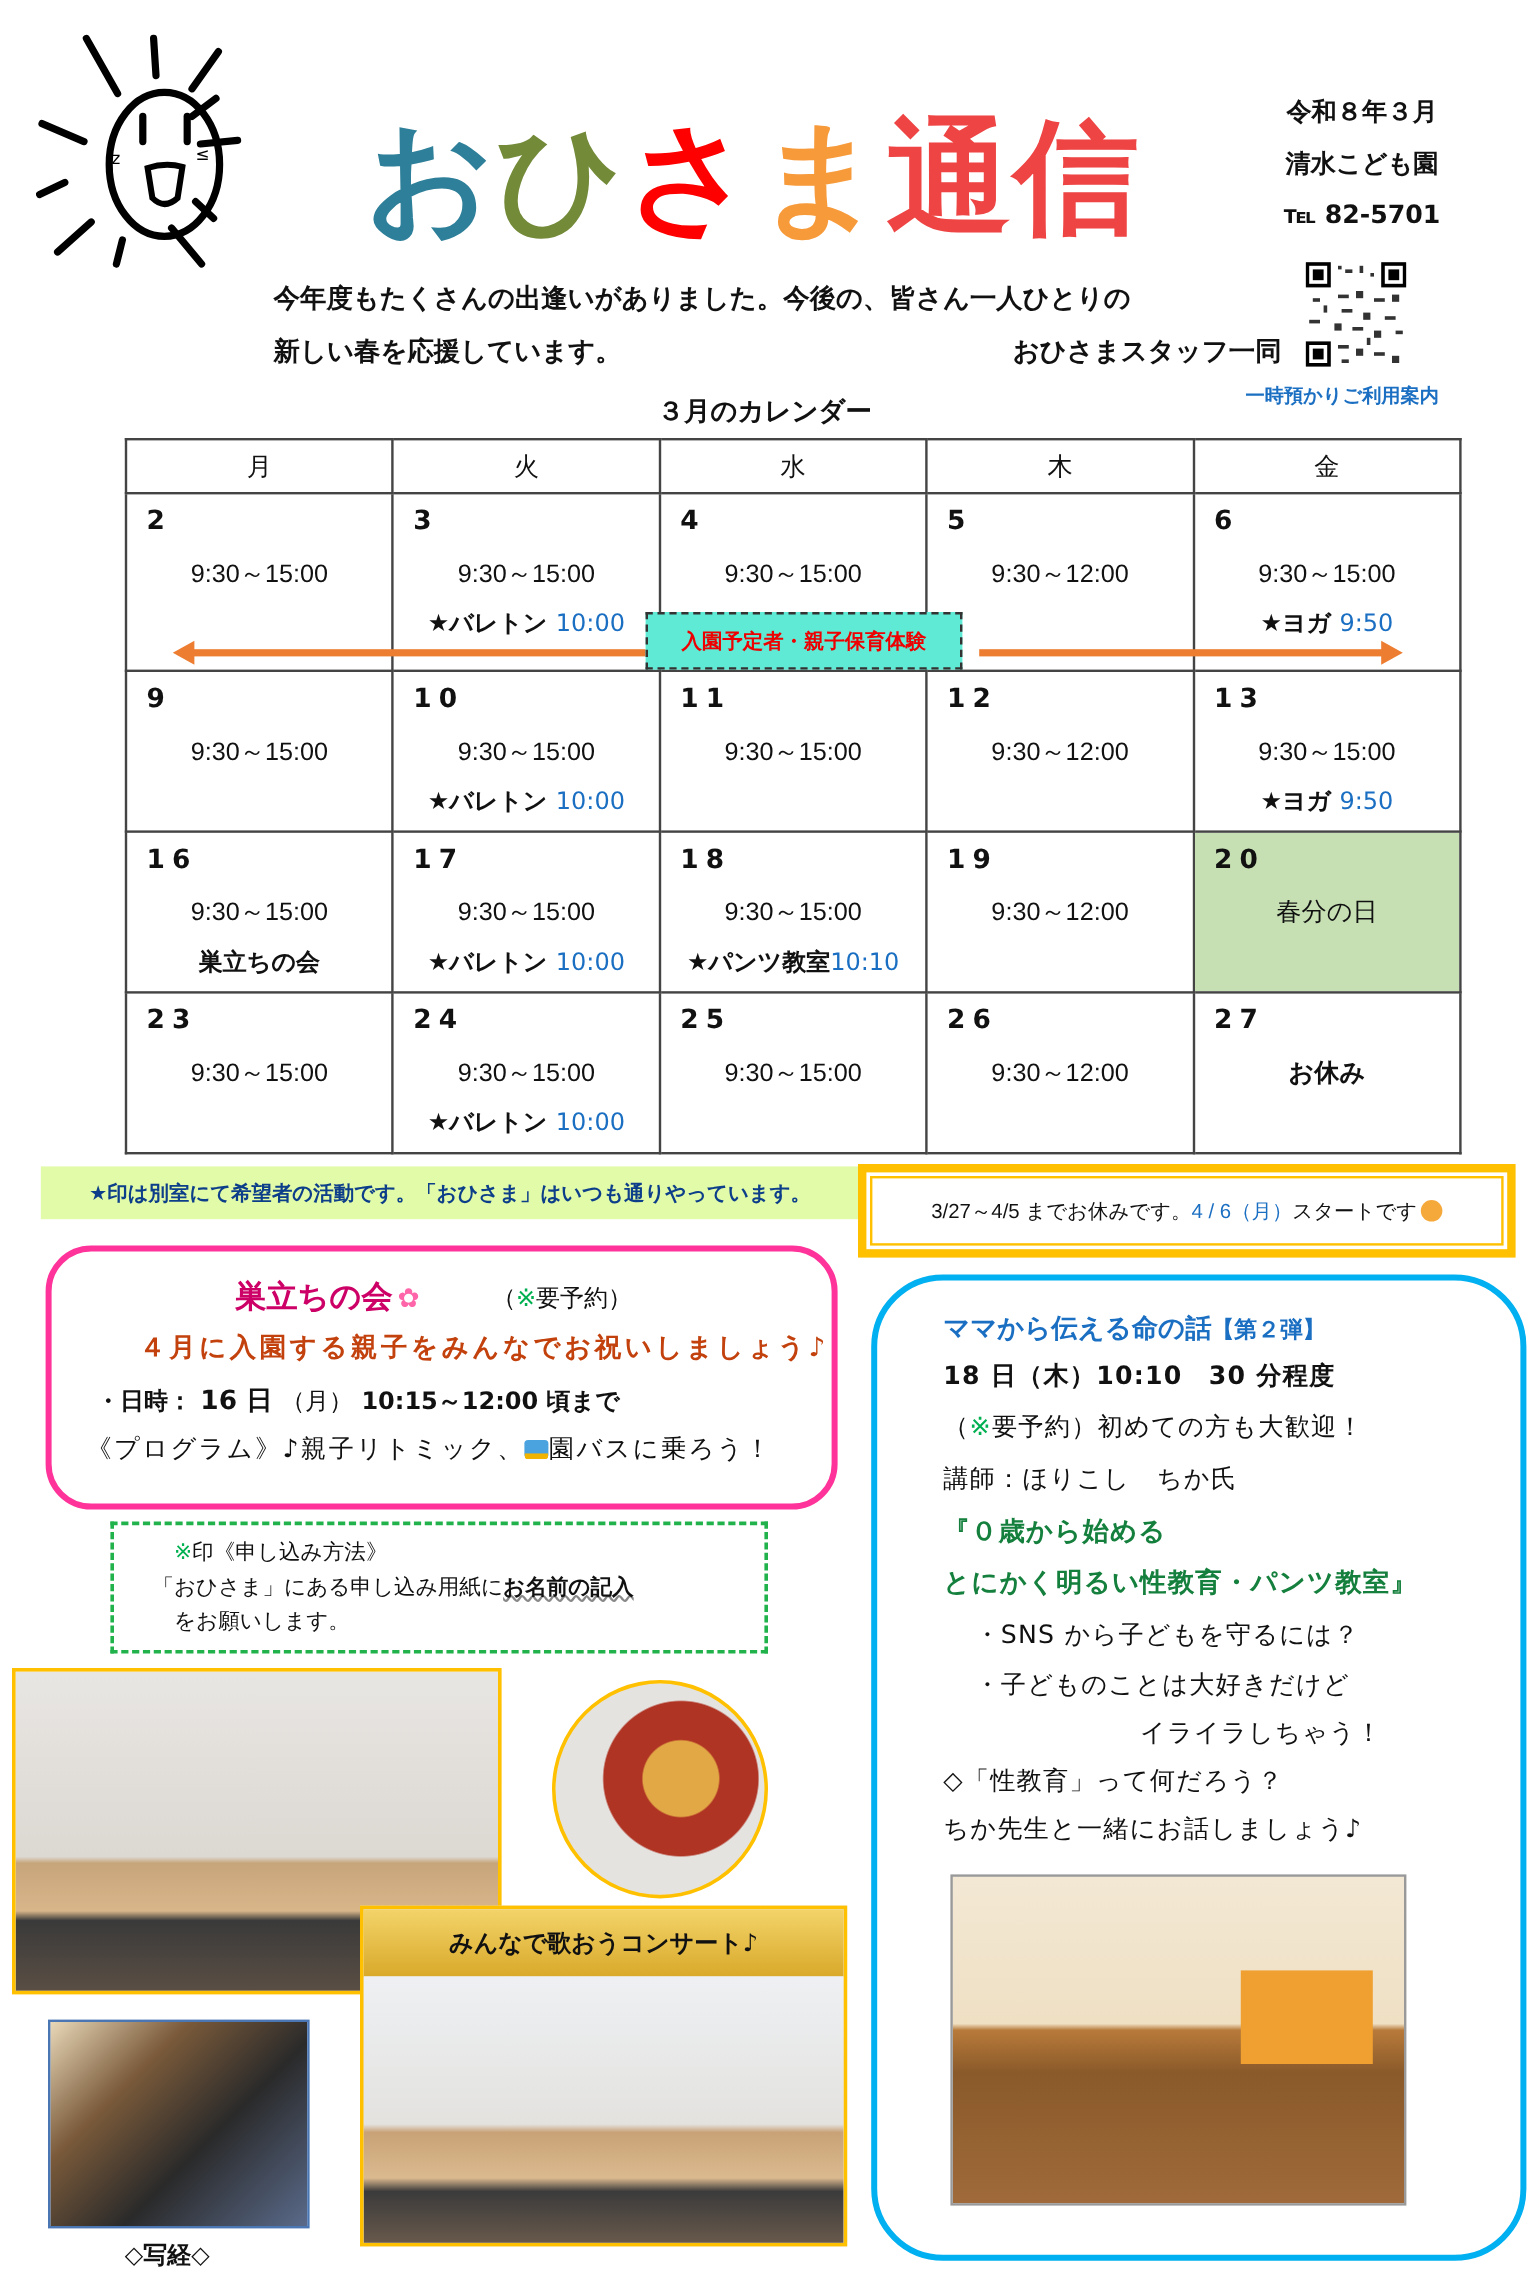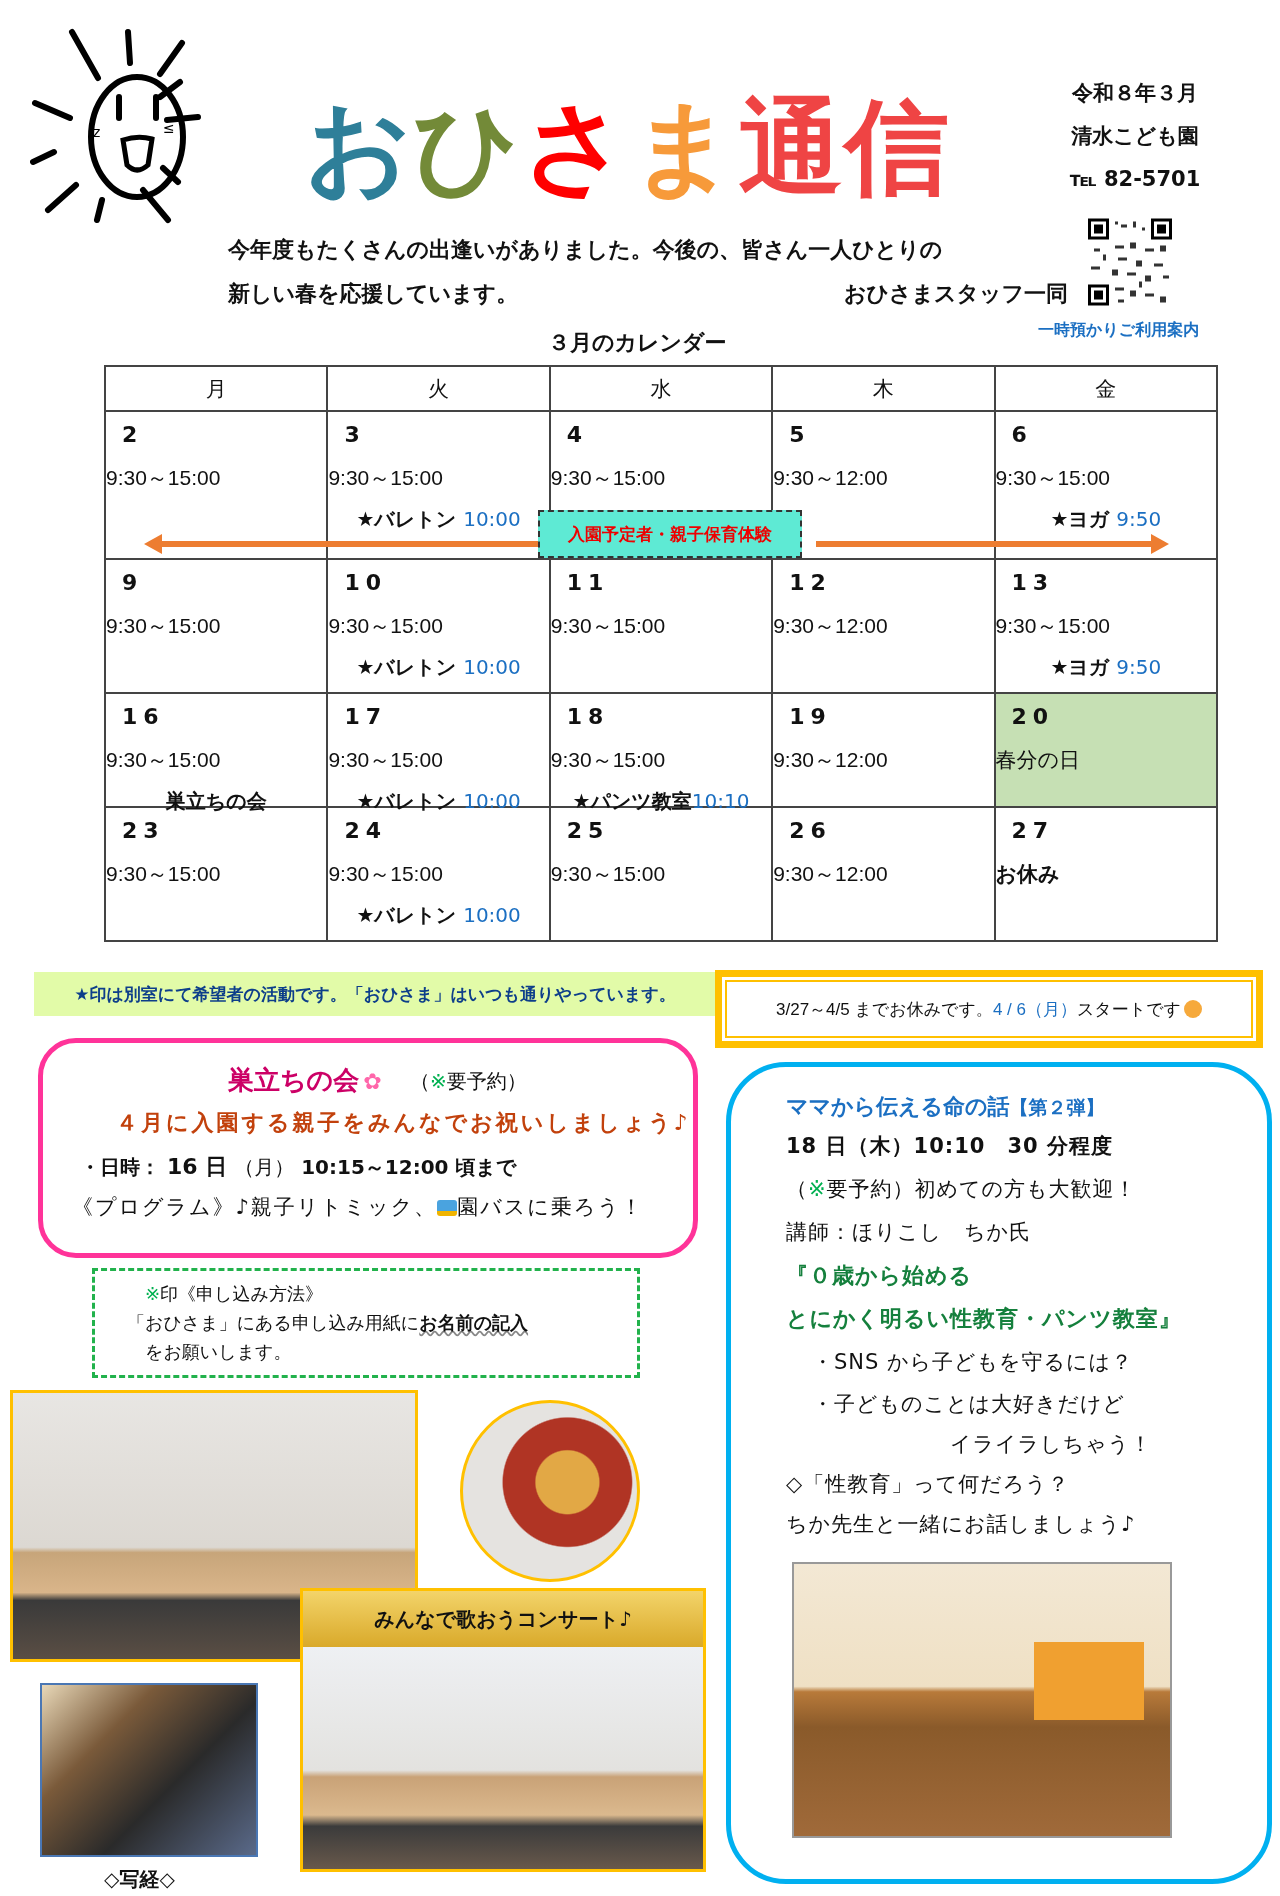--- a/index.html
+++ b/index.html
@@ -18,45 +18,45 @@
   .qr-caption { left: 1038px; top: 320px; font-size: 16px; font-weight: bold; color: #1b6fc2; white-space: nowrap; }
   .cal-title { left: 548px; top: 328px; font-size: 22px; font-weight: bold; }
 
   
   .cal { left: 104px; top: 365px; width: 1114px; border-collapse: collapse; table-layout: fixed; }
   .cal th, .cal td { border: 2px solid #444; }
   .cal th { height: 45px; font-size: 21px; font-weight: normal; text-align: center; }
   .cal td { height: 135px; vertical-align: top; position: relative; padding: 0; }
   .cal .r1 td { height: 148px; }
   .cal .r2 td { height: 134px; }
-  .cal .r3 td { height: 114px; }
+  .cal .r3 td { height: 134px; }
   .cal .r4 td { height: 134px; }
   .cell-day { position: absolute; left: 16px; top: 10px; font-size: 22px; font-weight: bold; letter-spacing: 6px; }
-  .cell-hours { position: absolute; left: 0; right: 0; top: 52px; font-size: 21px; font-family: "Liberation Sans", sans-serif; }
+  .cell-hours { position: absolute; left: 0; right: 0; top: 52px; text-align: center; font-size: 21px; font-family: "Liberation Sans", sans-serif; }
   .cell-event { position: absolute; left: 0; right: 0; top: 94px; text-align: center; font-size: 20px; font-weight: bold; white-space: nowrap; }
   .cell-event .time { color: #1b6fc2; font-weight: normal; }
   .holiday { background: #c6e0b4; }
   .holiday .cell-hours { font-weight: normal; }
 
   .trial-box { left: 538px; top: 510px; width: 264px; height: 48px; border: 2px dashed #333; background: #5eead4; color: #e00; font-size: 17px; font-weight: bold; display: flex; align-items: center; justify-content: center; }
   .arrow-left { left: 160px; top: 541px; width: 378px; height: 6px; background: #ed7d31; }
   .arrow-left::before { content: ""; position: absolute; left: -16px; top: -7px; border-right: 18px solid #ed7d31; border-top: 10px solid transparent; border-bottom: 10px solid transparent; }
   .arrow-right { left: 816px; top: 541px; width: 337px; height: 6px; background: #ed7d31; }
   .arrow-right::after { content: ""; position: absolute; right: -16px; top: -7px; border-left: 18px solid #ed7d31; border-top: 10px solid transparent; border-bottom: 10px solid transparent; }
 
   
   .note-green { left: 34px; top: 972px; width: 682px; height: 44px; background: #e2fba8; color: #0d3e8a; font-size: 17px; font-weight: bold; display: flex; align-items: center; justify-content: center; }
   .note-gold { left: 715px; top: 970px; width: 548px; height: 78px; border: 7px solid #ffc000; padding: 3px; }
   .note-gold .inner { width: 100%; height: 100%; border: 2px solid #ffc000; display: flex; align-items: center; justify-content: center; font-size: 17px; font-family: "Liberation Sans", sans-serif; }
   .note-gold .blue { color: #1b6fc2; }
   .smile { display: inline-block; width: 18px; height: 18px; border-radius: 50%; background: #f6a93b; vertical-align: -3px; margin-left: 3px; }
 
   
   .pink-box { left: 38px; top: 1038px; width: 660px; height: 220px; border: 5px solid #ff3399; border-radius: 38px; }
-  .pink-title { left: 196px; top: 1063px; font-size: 26px; font-weight: bold; color: #cc0066; white-space: nowrap; margin-left: 32px; }
+  .pink-title { left: 196px; top: 1063px; font-size: 26px; font-weight: bold; color: #cc0066; white-space: nowrap; }
   .flower { display: inline-block; color: #ff66aa; font-size: 22px; margin-left: 4px; }
   .pink-req { left: 410px; top: 1068px; font-size: 20px; }
   .green-mark { color: #00b050; }
   .pink-sub { left: 116px; top: 1108px; font-size: 22px; font-weight: bold; color: #c2410c; letter-spacing: 3px; white-space: nowrap; }
   .pink-date { left: 80px; top: 1152px; font-size: 20px; font-weight: bold; white-space: nowrap; }
   .pink-date .big { font-size: 22px; }
   .pink-prog { left: 72px; top: 1193px; font-size: 21px; letter-spacing: 2px; white-space: nowrap; }
   .bus { display: inline-block; width: 20px; height: 16px; background: #4aa3df; border-radius: 3px; position: relative; vertical-align: -2px; border-bottom: 5px solid #f0b400; }
 
   .apply-box { left: 92px; top: 1268px; width: 548px; height: 110px; border: 3px dashed #22b24c; padding: 8px 0 0 50px; font-size: 18px; line-height: 29px; }

